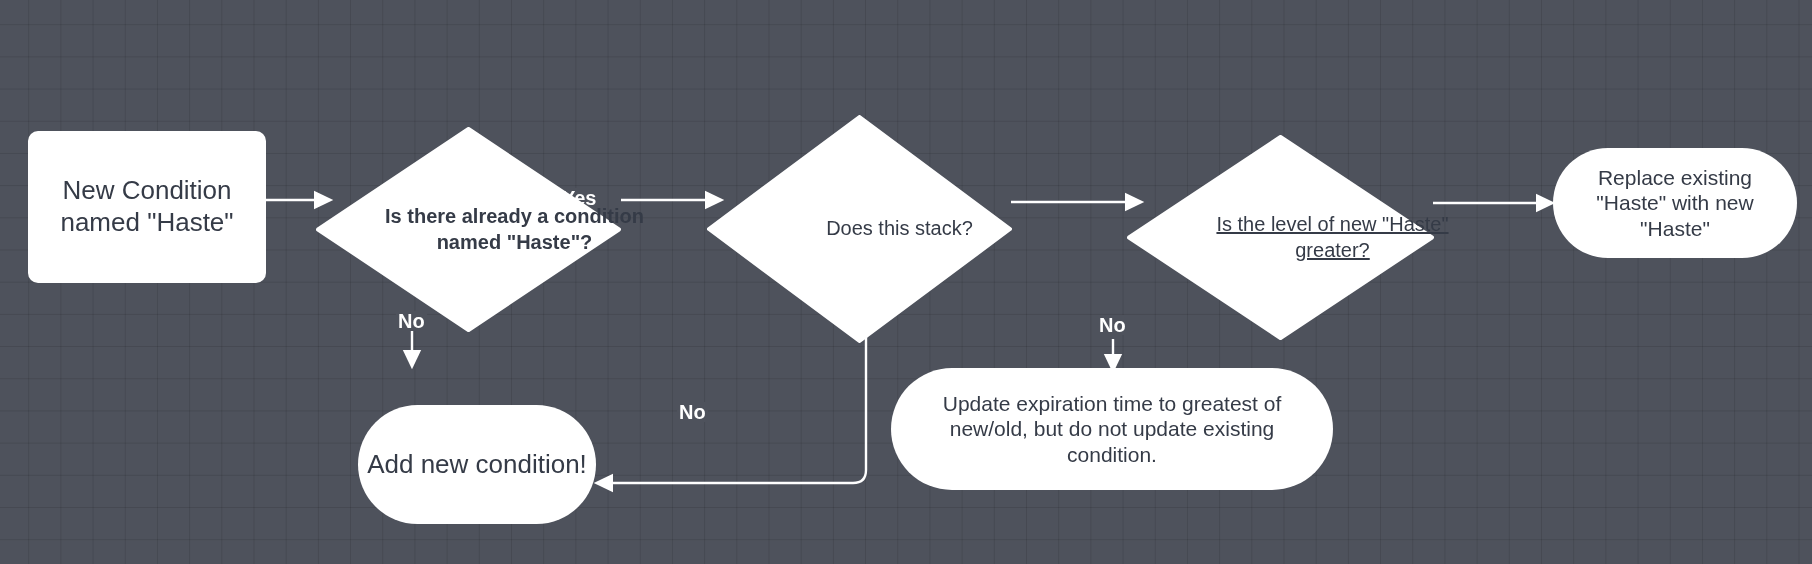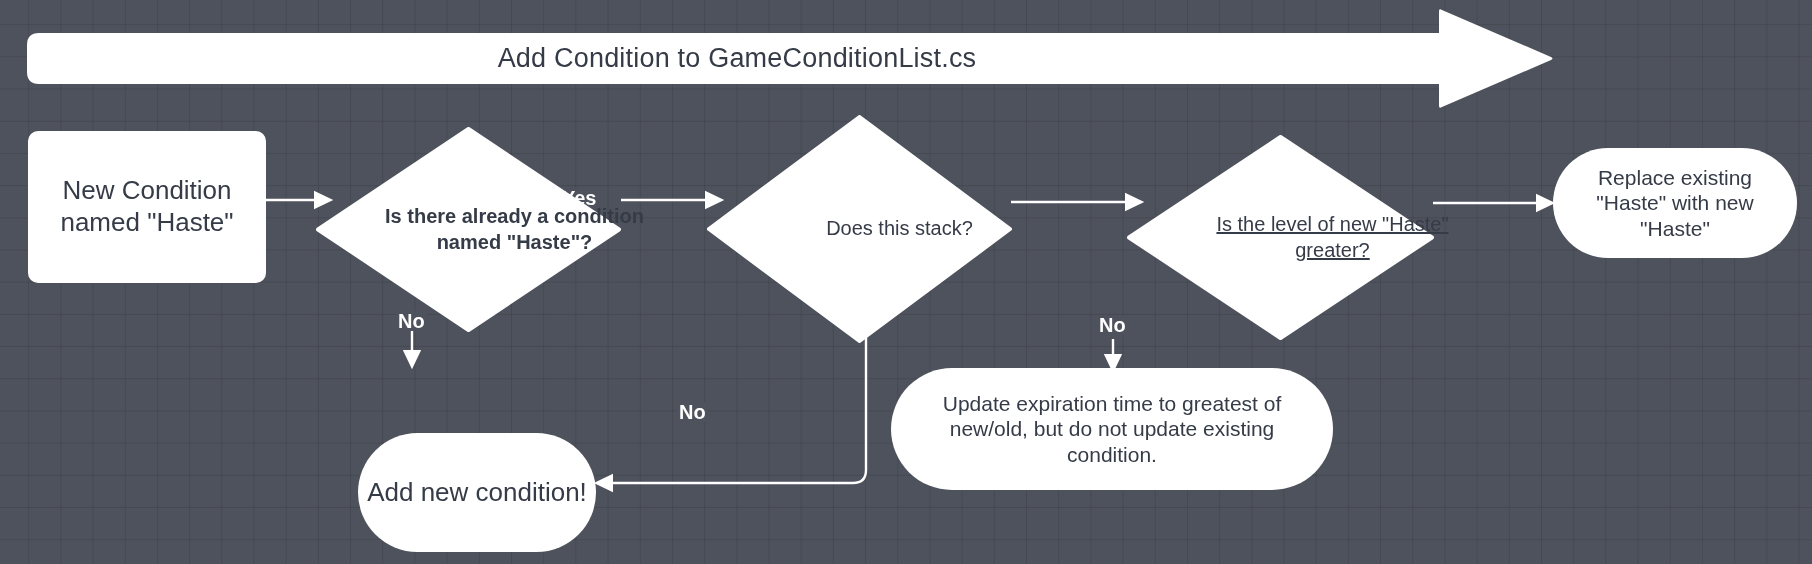--- a/index.html
+++ b/index.html
@@ -132,26 +132,20 @@
     <path d="M1113,339 L1113,356" stroke="#ffffff" stroke-width="2.4" fill="none" marker-end="url(#ahd)"></path>
   </svg>
 
   <span class="edge-label" style="left:560px; top:188px;">Yes</span>
   <span class="edge-label" style="left:396px; top:311px;">No</span>
   <span class="edge-label" style="left:907px; top:190px;">Yes</span>
   <span class="edge-label" style="left:677px; top:402px;">No</span>
   <span class="edge-label" style="left:1271px; top:191px;">Yes</span>
   <span class="edge-label" style="left:1097px; top:315px;">No</span>
 
-  <div id="banner" class="node">
-    <svg class="banner-svg" width="1526" height="101" viewBox="0 0 1526 101">
-      <path d="M12,25 Q12,25 12,25 L1412,25 L1412,3 Q1412,0 1415,2 L1524,49 Q1527,50.5 1524,52 L1415,99 Q1412,101 1412,98 L1412,76 L12,76 Q0,76 0,64 L0,37 Q0,25 12,25 Z" fill="#ffffff"></path>
-    </svg>
-    <div class="banner-label">Add Condition to GameConditionList.cs</div>
-  </div>
 
   <div class="node rect" style="left:28px; top:131px; width:238px; height:152px; padding:0 14px;">
     <span>New Condition named "Haste"</span>
   </div>
 
   <div class="diamond" style="left:316px; top:127px; width:305px; height:205px;">
     <svg width="305" height="205" viewBox="0 0 305 205">
       <path d="M152.5,2 L303,102.5 L152.5,203 L2,102.5 Z" fill="#ffffff" stroke="#ffffff" stroke-width="4" stroke-linejoin="round"></path>
     </svg>
     <div class="dlabel" style="padding:0 46px;font-weight:bold;">
@@ -170,21 +164,21 @@
 
   <div class="diamond" style="left:1127px; top:135px; width:307px; height:205px;">
     <svg width="307" height="205" viewBox="0 0 307 205">
       <path d="M153.5,2 L305,102.5 L153.5,203 L2,102.5 Z" fill="#ffffff" stroke="#ffffff" stroke-width="4" stroke-linejoin="round"></path>
     </svg>
     <div class="dlabel" style="padding:0 52px;text-decoration:underline;">
       <span>Is the level of new "Haste" greater?</span>
     </div>
   </div>
 
-  <div class="node pill" style="left:358px; top:433px; width:238px; height:119px; border-radius:60px; font-size:26px;justify-content:center;">
+  <div class="node pill" style="left:358px; top:405px; width:238px; height:119px; border-radius:60px; font-size:26px;justify-content:center;">
     <span>Add new condition!</span>
   </div>
 
   <div class="node pill" style="left:1553px; top:148px; width:244px; height:110px; border-radius:55px; padding:0 22px; font-size:21px;">
     <span>Replace existing "Haste" with new "Haste"</span>
   </div>
 
   <div class="node pill" style="left:891px; top:368px; width:442px; height:122px; border-radius:61px; padding:0 46px; font-size:21px;">
     <span>Update expiration time to greatest of new/old, but do not update existing condition.</span>
   </div>

